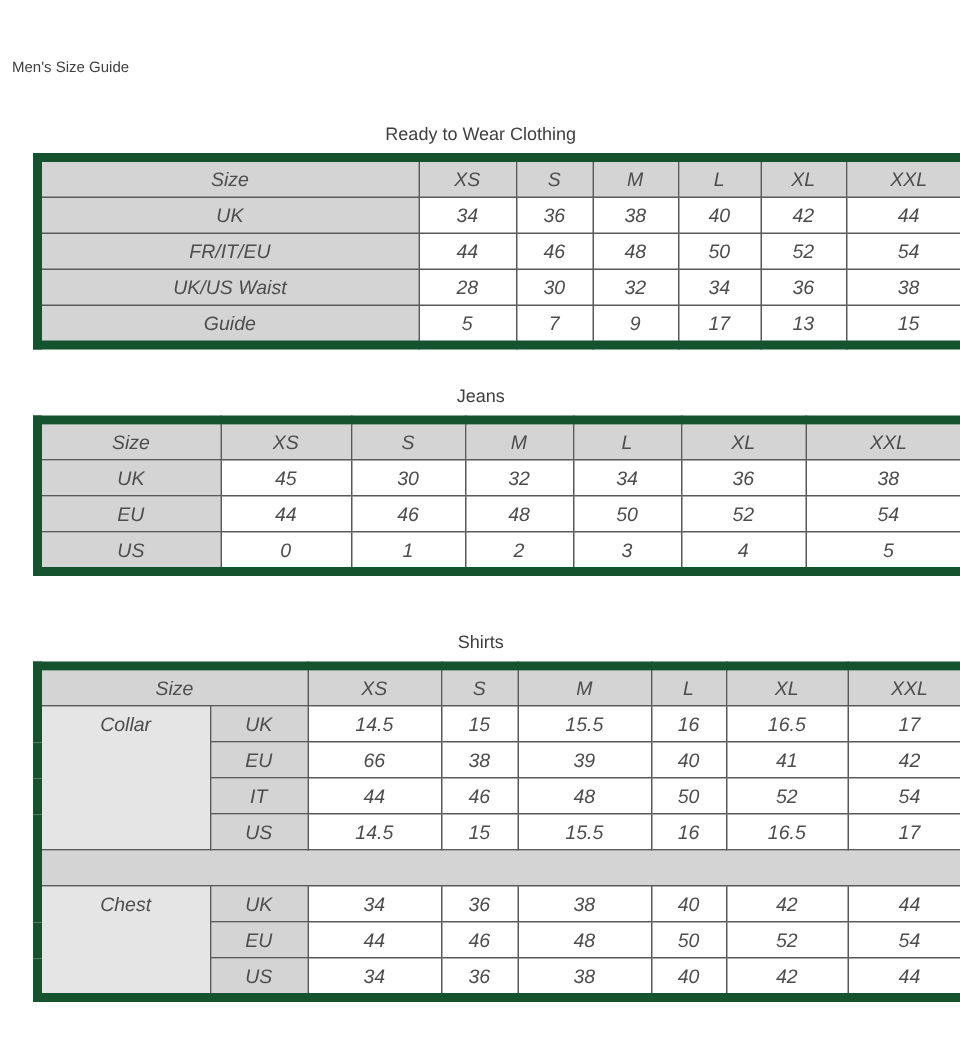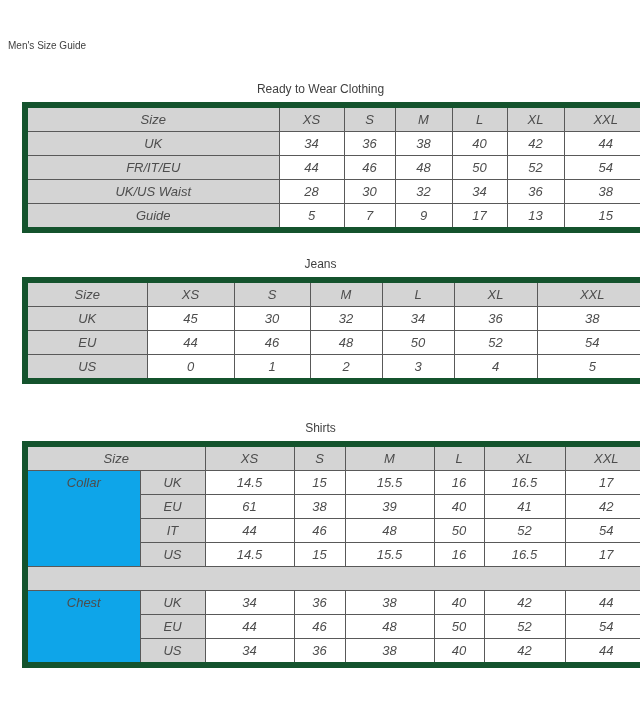--- a/index.html
+++ b/index.html
@@ -48,21 +48,21 @@
     height: 23px;
     padding: 0 2px;
     color: #4d4d4d;
     overflow: hidden;
     white-space: nowrap;
   }
   table.size-table td.hd {
     background: #d4d4d4;
   }
   table.size-table td.group-cell {
-    background: #0ea5e9;
+    background: #e5e5e5;
     vertical-align: top;
     padding-top: 4px;
   }
   table.size-table td.spacer {
     background: #d4d4d4;
     height: 23px;
   }
 </style>
 </head>
 <body>
@@ -207,21 +207,21 @@
         <td class="hd">UK</td>
         <td>14.5</td>
         <td>15</td>
         <td>15.5</td>
         <td>16</td>
         <td>16.5</td>
         <td>17</td>
       </tr>
       <tr>
         <td class="hd">EU</td>
-        <td>61</td>
+        <td>66</td>
         <td>38</td>
         <td>39</td>
         <td>40</td>
         <td>41</td>
         <td>42</td>
       </tr>
       <tr>
         <td class="hd">IT</td>
         <td>44</td>
         <td>46</td>

